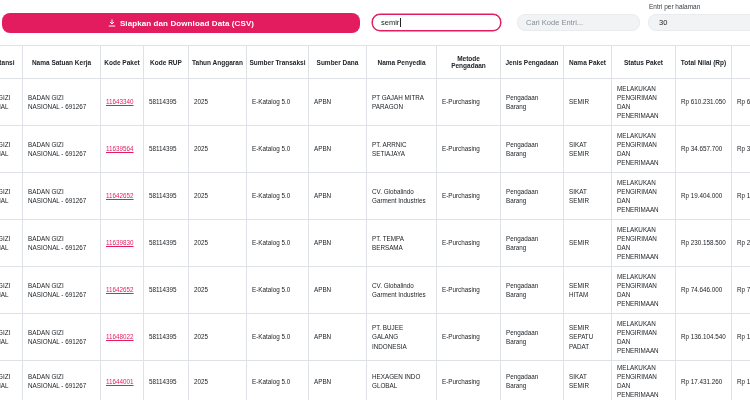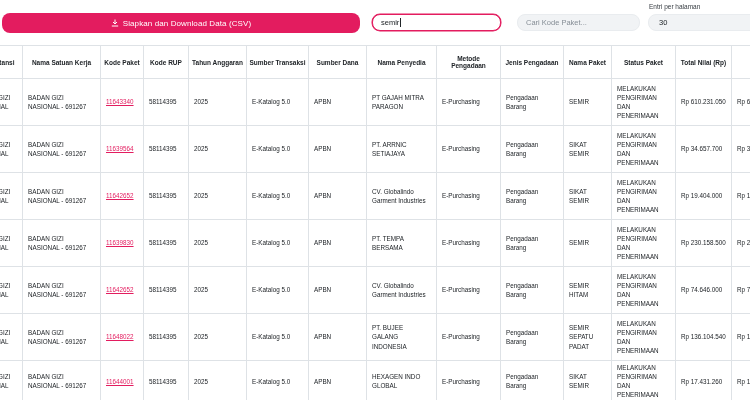--- a/index.html
+++ b/index.html
@@ -1,19 +1,19 @@
 <!DOCTYPE html>
 <html><head>
 <meta charset="utf-8">
 <style>
   html,body{margin:0;padding:0;width:750px;height:400px;overflow:hidden;background:#ffffff;
     font-family:"Liberation Sans",sans-serif;}
   .toolbar{position:relative;height:45px;background:#fff;}
   .dl-btn{position:absolute;left:2px;top:13px;width:358px;height:20px;background:#E31C5F;color:#fff;
-    border:none;border-radius:8px;font-size:8px;font-weight:400;display:flex;align-items:center;
+    border:none;border-radius:8px;font-size:8px;font-weight:700;display:flex;align-items:center;
     justify-content:center;gap:4px;font-family:inherit;cursor:pointer;letter-spacing:.1px;}
   .dl-ic{display:flex;align-items:center;}
   .inp{position:absolute;top:14px;height:17px;border-radius:8px;font-size:7.5px;display:flex;
     align-items:center;padding:0 8px;box-sizing:border-box;background:#fff;}
   .inp.search{left:372px;width:129px;border:1px solid #E31C5F;box-shadow:0 0 0 .5px #E31C5F;color:#212529;}
   .inp.gray{left:517px;width:123px;background:#F1F3F5;border:1px solid #E9ECEF;color:#868E96;}
   .caret{display:inline-block;width:1px;height:9px;background:#212529;margin-left:1px;}
   .entries-label{position:absolute;left:649px;top:3px;font-size:6.5px;color:#343A40;}
   .sel{position:absolute;left:648px;top:14px;width:110px;height:17px;background:#F1F3F5;
     border:1px solid #E9ECEF;border-radius:8px;font-size:7.5px;color:#212529;display:flex;
@@ -43,21 +43,21 @@
     </span>
     <span>Siapkan dan Download Data (CSV)</span>
   </button>
 
   <div class="inp search">
     <span>semir</span>
       <span class="caret"></span>
   </div>
 
   <div class="inp gray">
-    <span>Cari Kode Paket...</span>
+    <span>Cari Kode Entri...</span>
   </div>
 
   <div class="entries-label">Entri per halaman</div>
   <div class="sel">
     <span>30</span>
   </div>
 </div>
 
 <div class="tablewrap">
   <table>

